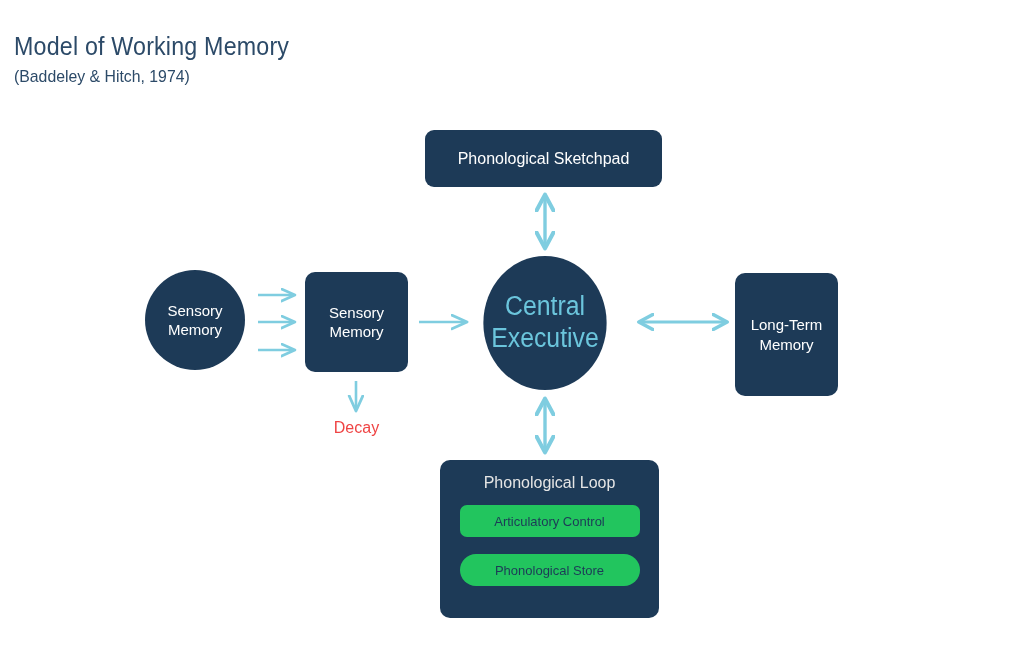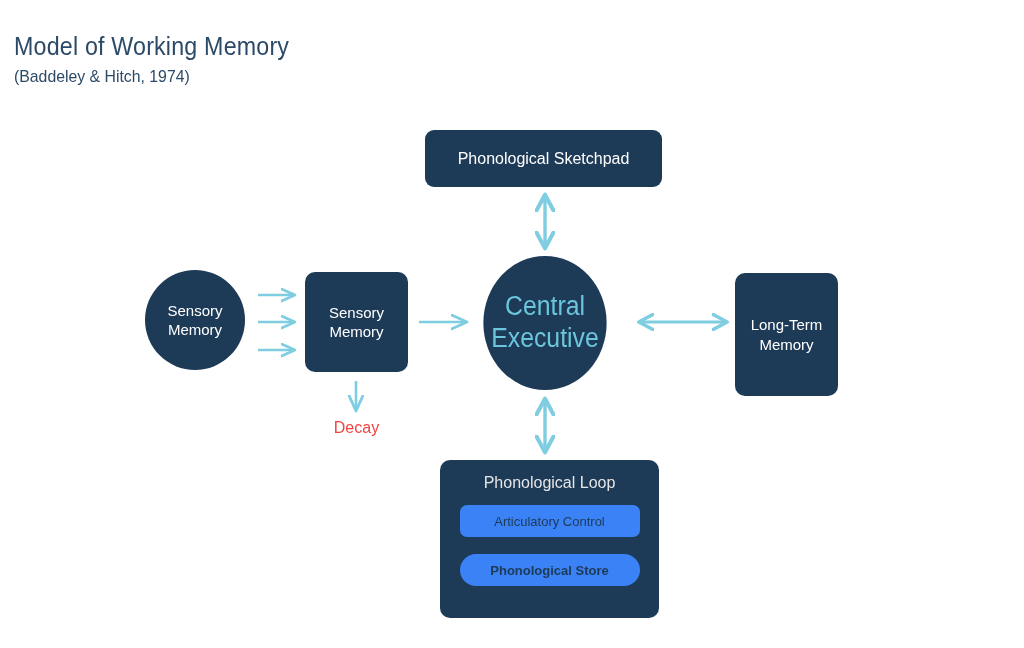--- a/index.html
+++ b/index.html
@@ -144,30 +144,30 @@
   #phonological-loop-label {
     margin-top: 14px;
     font-size: 16px;
     text-align: center;
     color: #e5e5e5;
   }
   .sub-node {
     margin: 13px auto 0 auto;
     width: 180px;
     height: 32px;
-    background: #3b82f6;
+    background: #22c55e;
     color: #1d3a57;
     display: flex;
     align-items: center;
     justify-content: center;
     font-size: 13px;
     box-sizing: border-box;
   }
   #node-articulatory-control { border-radius: 7px; }
-  #node-phonological-store { border-radius: 16px; margin-top: 17px; font-weight: bold; }
+  #node-phonological-store { border-radius: 16px; margin-top: 17px; }
 
   
   #label-decay {
     position: absolute;
     left: 305px;
     top: 419px;
     width: 103px;
     text-align: center;
     font-size: 16px;
     color: #ef4444;

